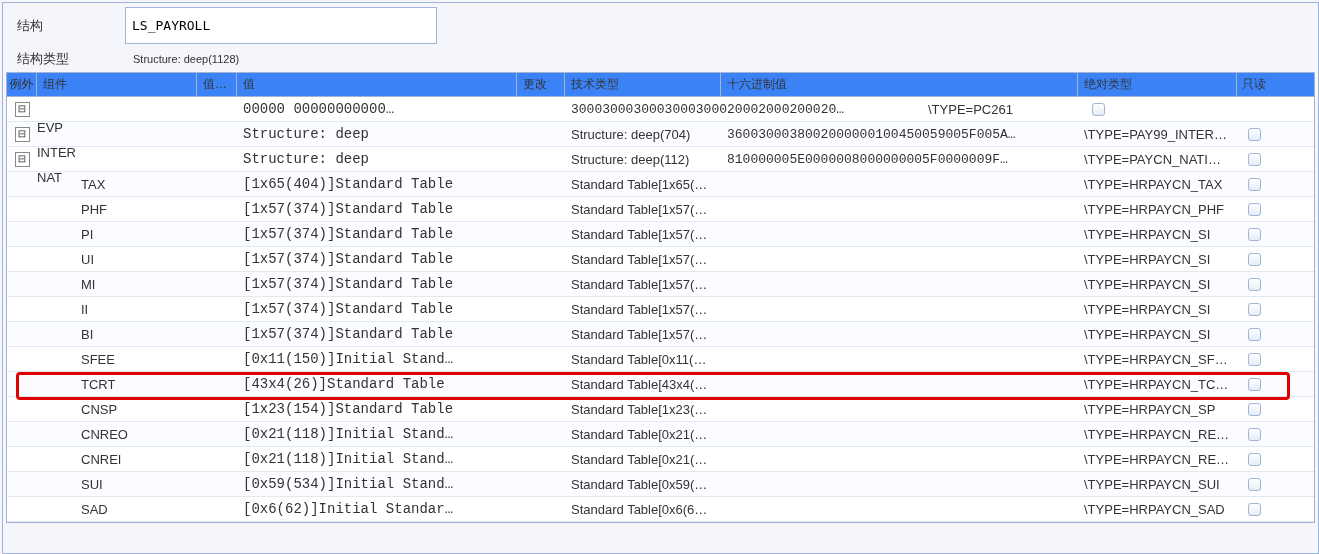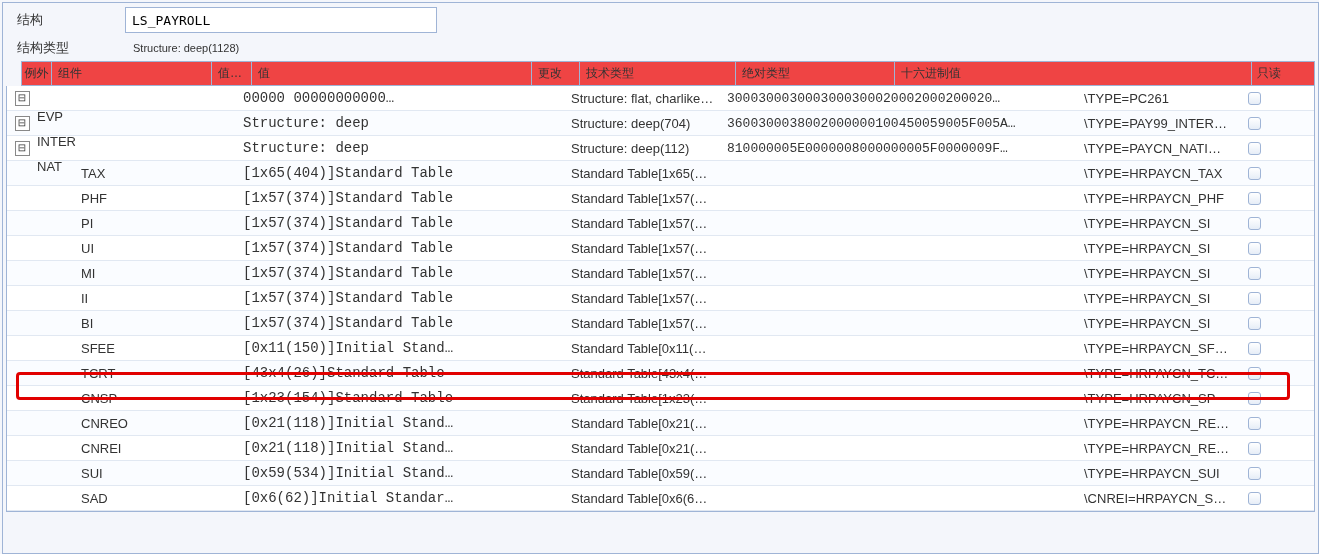--- a/index.html
+++ b/index.html
@@ -1,22 +1,22 @@
 <!DOCTYPE html>
 <html><head>
 <meta charset="utf-8">
 <style>
   *{box-sizing:border-box;margin:0;padding:0;}
   body{font-family:"Segoe UI",Tahoma,Arial,sans-serif;font-size:13px;background:#f4f6fb;color:#333;}
   .page{border:1px solid #9fb4d6;margin:2px;background:#f4f6fb;position:relative;width:1317px;height:552px;}
   .toprow{display:flex;align-items:center;padding:4px 14px 2px 14px;}
   .toprow .lbl{width:108px;color:#333;}
-  .toprow .val-input{background:#fff;border:1px solid #9fb4d6;padding:2px 6px;height:26px;width:312px;font-family:Consolas,monospace;font-size:13px;}
+  .toprow .val-input{background:#fff;border:1px solid #9fb4d6;padding:2px 6px;height:37px;width:312px;font-family:Consolas,monospace;font-size:13px;}
   .toprow .val-static{padding:2px 8px;font-size:11px;}
-  .headerbar{display:flex;background:#ef4444;border:1px solid #9fb4d6;margin:2px 3px 0 18px;}
+  .headerbar{display:flex;background:#3b82f6;border:1px solid #9fb4d6;margin:2px 3px 0 3px;}
   .headerbar .hcell{border-right:1px solid #9fb4d6;padding:3px 6px 3px 6px;font-size:12px;color:#333;white-space:nowrap;}
   .hcell.c-excp{width:30px;}
   .hcell.c-comp{width:160px;}
   .hcell.c-valshort{width:40px;}
   .hcell.c-val{width:280px;}
   .hcell.c-chg{width:48px;text-align:left;font-family:Liberation Mono, monospace;}
   .hcell.c-tech{width:156px;}
   .hcell.c-hex{width:357px;}
   .hcell.c-abs{width:159px;}
   .hcell.c-ro{width:34px;border-right:none;}
@@ -52,35 +52,34 @@
     <span class="val-static">Structure: deep(1128)</span>
   </div>
 
   <div class="headerbar">
     <div class="hcell c-excp">例外</div>
     <div class="hcell c-comp">组件</div>
     <div class="hcell c-valshort">值…</div>
     <div class="hcell c-val">值</div>
     <div class="hcell c-chg">更改</div>
     <div class="hcell c-tech">技术类型</div>
+    <div class="hcell c-hex">十六进制值</div>
     <div class="hcell c-abs">绝对类型</div>
-    <div class="hcell c-hex">十六进制值</div>
     <div class="hcell c-ro">只读</div>
   </div>
 
   <div class="gridwrap" id="gridwrap">
       <div class="row">
         <div class="cell c-excp">
           <span class="collapse-icon">⊟</span>
         </div>
         <div class="cell c-comp indent1">EVP</div>
         <div class="cell c-valshort"></div>
         <div class="cell c-val">00000      00000000000…</div>
         <div class="cell c-chg"></div>
-        <div class="cell c-tech">Structure: flat, charlike…</div>
         <div class="cell c-hex">3000300030003000300020002000200020…</div>
         <div class="cell c-abs">\TYPE=PC261</div>
         <div class="cell c-ro">
           <span class="fakecheck"></span>
         </div>
       </div>
       <div class="row alt">
         <div class="cell c-excp">
           <span class="collapse-icon">⊟</span>
         </div>
@@ -280,21 +279,21 @@
         </div>
       </div>
       <div class="row">
         <div class="cell c-excp"></div>
         <div class="cell c-comp indent2">SAD</div>
         <div class="cell c-valshort"></div>
         <div class="cell c-val">[0x6(62)]Initial Standar…</div>
         <div class="cell c-chg"></div>
         <div class="cell c-tech">Standard Table[0x6(6…</div>
         <div class="cell c-hex"></div>
-        <div class="cell c-abs">\CNREI=HRPAYCN_SAD</div>
+        <div class="cell c-abs">\TYPE=HRPAYCN_SAD</div>
         <div class="cell c-ro">
           <span class="fakecheck"></span>
         </div>
       </div>
     </div>
 
   <div class="hil"></div>
 </div>
 
 </body></html>

